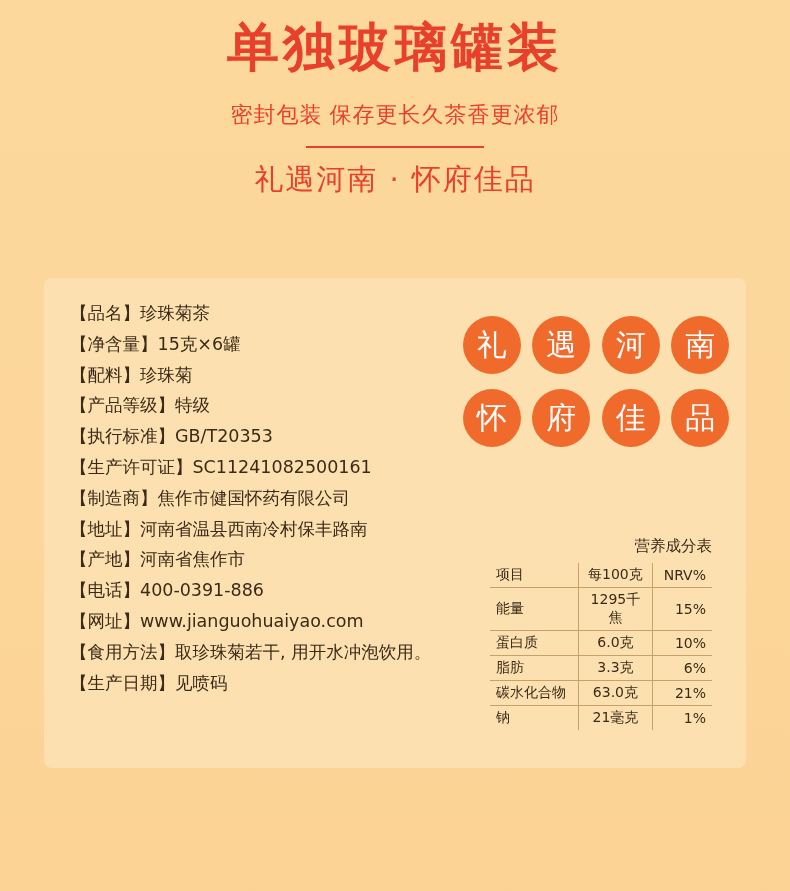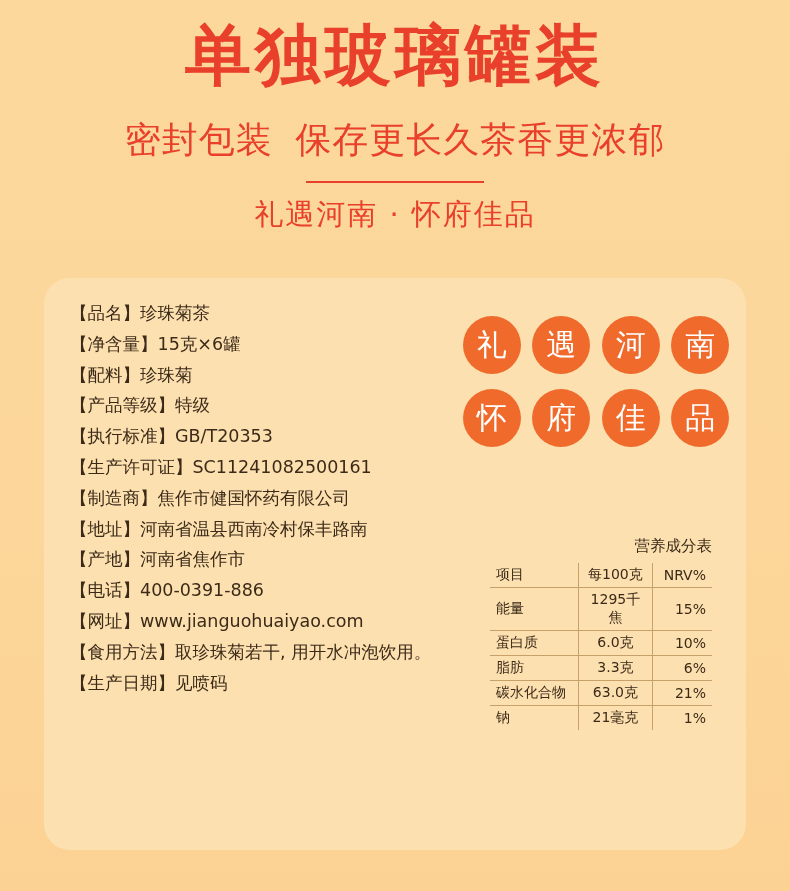--- a/index.html
+++ b/index.html
@@ -22,30 +22,30 @@
     background: linear-gradient(180deg, #fcd89c 0%, #fcd69a 60%, #fcd294 100%);
   }
 
   
   .header {
     padding-top: 18px;
     text-align: center;
   }
   .main-title {
     font-family: "DejaVu Sans", sans-serif;
-    font-size: 66px;
+    font-size: 52px;
     font-weight: bold;
     color: #e8402a;
     letter-spacing: 4px;
     line-height: 1.15;
     margin: 0;
   }
   .sub-title {
-    font-family: Liberation Mono, monospace;
-    font-size: 36px;
+    font-family: Liberation Sans, sans-serif;
+    font-size: 22px;
     color: #e8402a;
     letter-spacing: 1px;
     margin-top: 22px;
   }
   .divider-row {
     display: flex;
     align-items: center;
     justify-content: center;
     margin-top: 16px;
     gap: 0px;
@@ -62,23 +62,23 @@
     letter-spacing: 2px;
     margin-top: 12px;
   }
 
   
   .card {
     position: absolute;
     left: 44px;
     top: 278px;
     width: 702px;
-    height: 572px;
+    height: 490px;
     background: #fde0b0;
-    border-radius: 26px;
+    border-radius: 8px;
     box-sizing: border-box;
   }
 
   .spec-list {
     position: absolute;
     left: 26px;
     top: 20px;
     width: 420px;
   }
   .spec-item {

